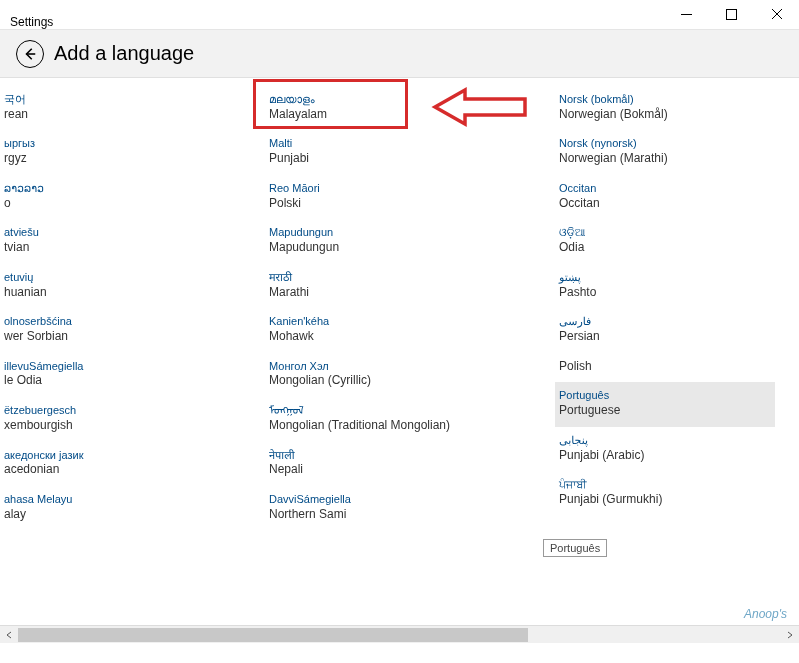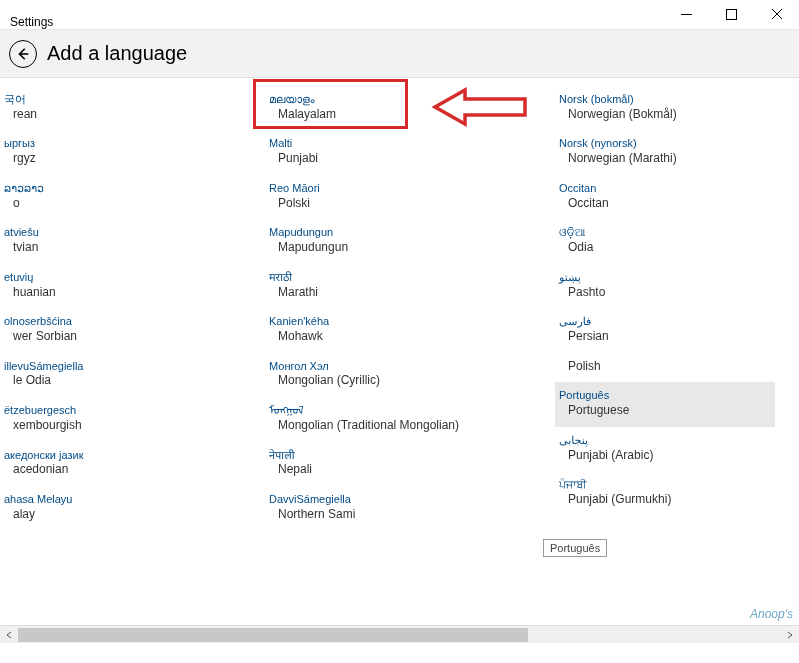--- a/index.html
+++ b/index.html
@@ -37,21 +37,21 @@
       align-items: center;
       justify-content: center;
       font-size: 13px;
       color: #000;
       cursor: default;
     }
     .header {
       height: 48px;
       display: flex;
       align-items: center;
-      padding-left: 9px;
+      padding-left: 16px;
       background: #f2f2f2;
       border-bottom: 1px solid #e0e0e0;
     }
     .back-btn {
       width: 28px;
       height: 28px;
       border: 1.5px solid #000;
       border-radius: 50%;
       display: flex;
       align-items: center;
@@ -89,21 +89,20 @@
     }
     .lang-native {
       font-size: 11px;
       color: #004b87;
       line-height: 1.35;
     }
     .lang-english {
       font-size: 12px;
       color: #333;
       line-height: 1.3;
-      margin-left: 9px;
     }
     .highlighted {
       background: #e8e8e8;
     }
     .highlight-box {
       position: absolute;
       border: 3px solid #d62b2b;
       left: 253px;
       top: 1px;
       width: 155px;
@@ -122,21 +121,21 @@
       top: 461px;
       background: #fff;
       border: 1px solid #999;
       font-size: 11px;
       padding: 2px 6px;
       color: #444;
       z-index: 5;
     }
     .watermark {
       position: absolute;
-      right: 6px;
+      right: 12px;
       bottom: 22px;
       font-size: 12px;
       color: #6fa7c7;
       font-style: italic;
     }
     .hscroll {
       position: absolute;
       left: 0;
       bottom: 0;
       height: 18px;

